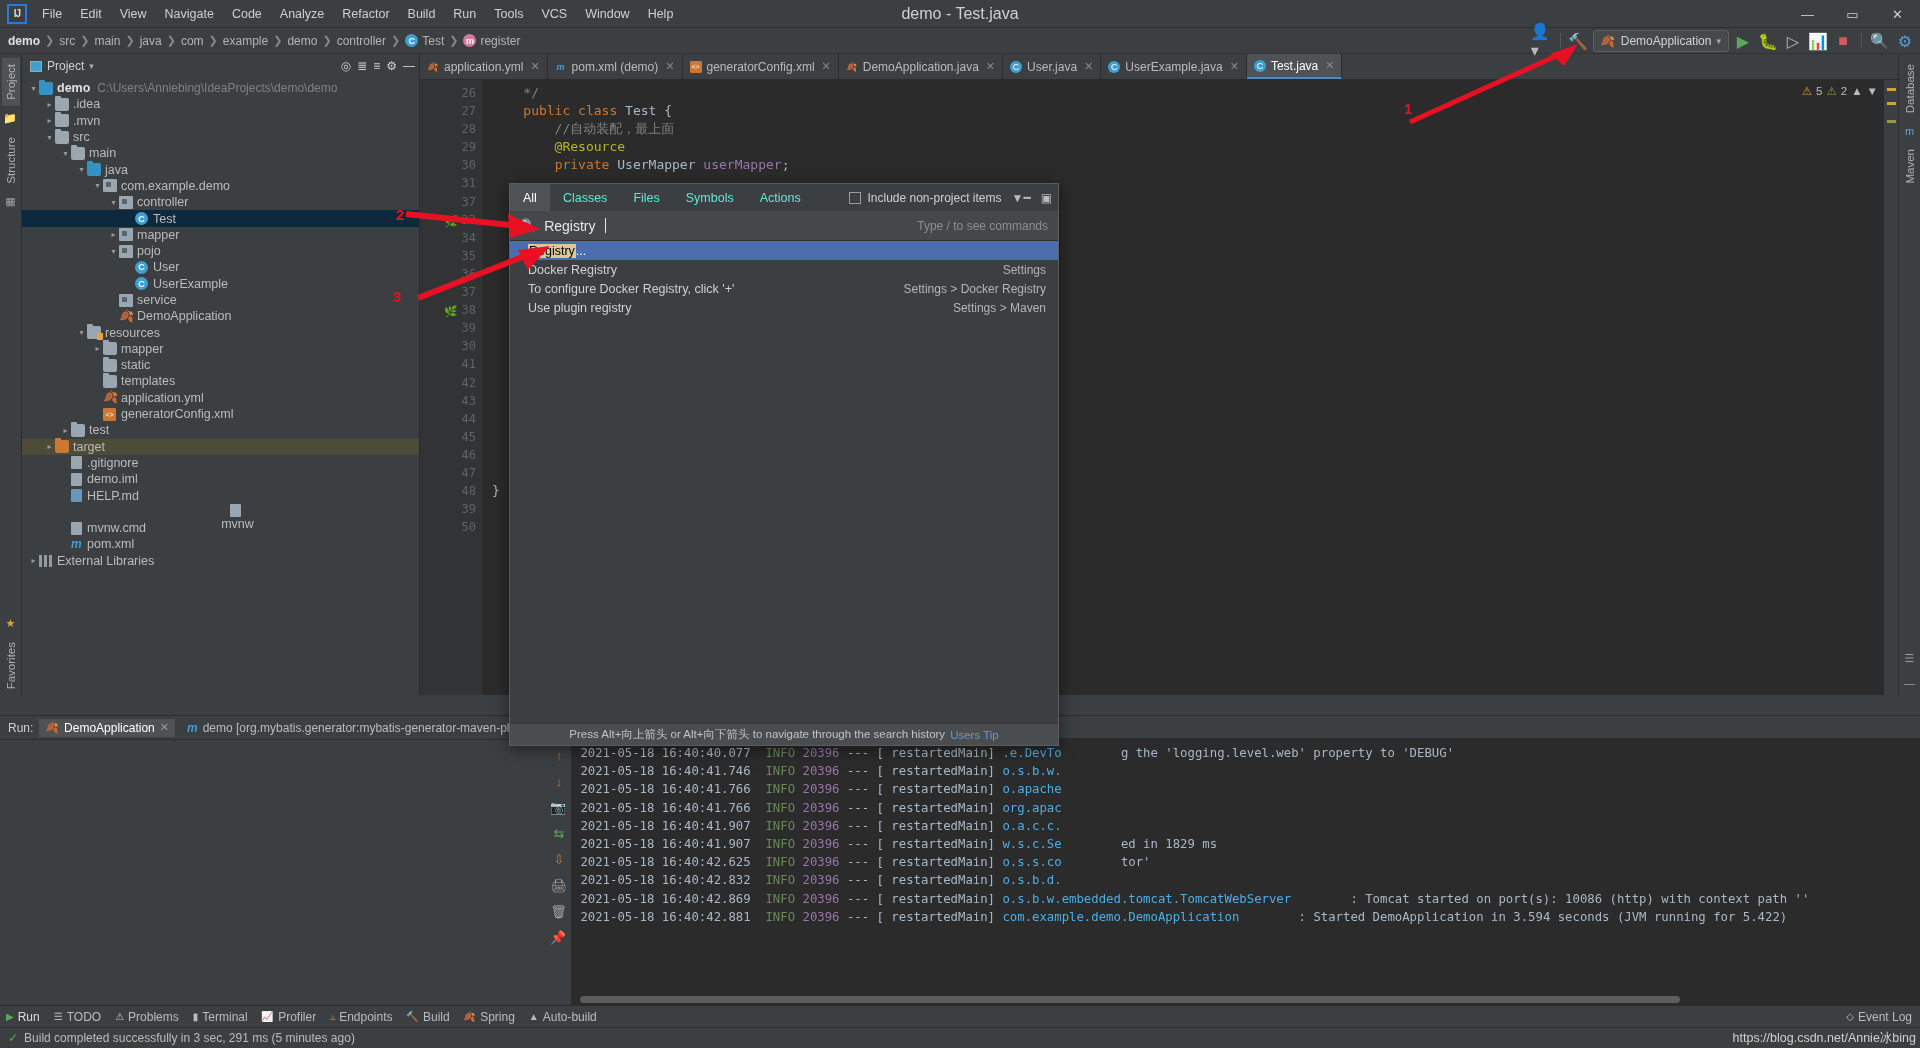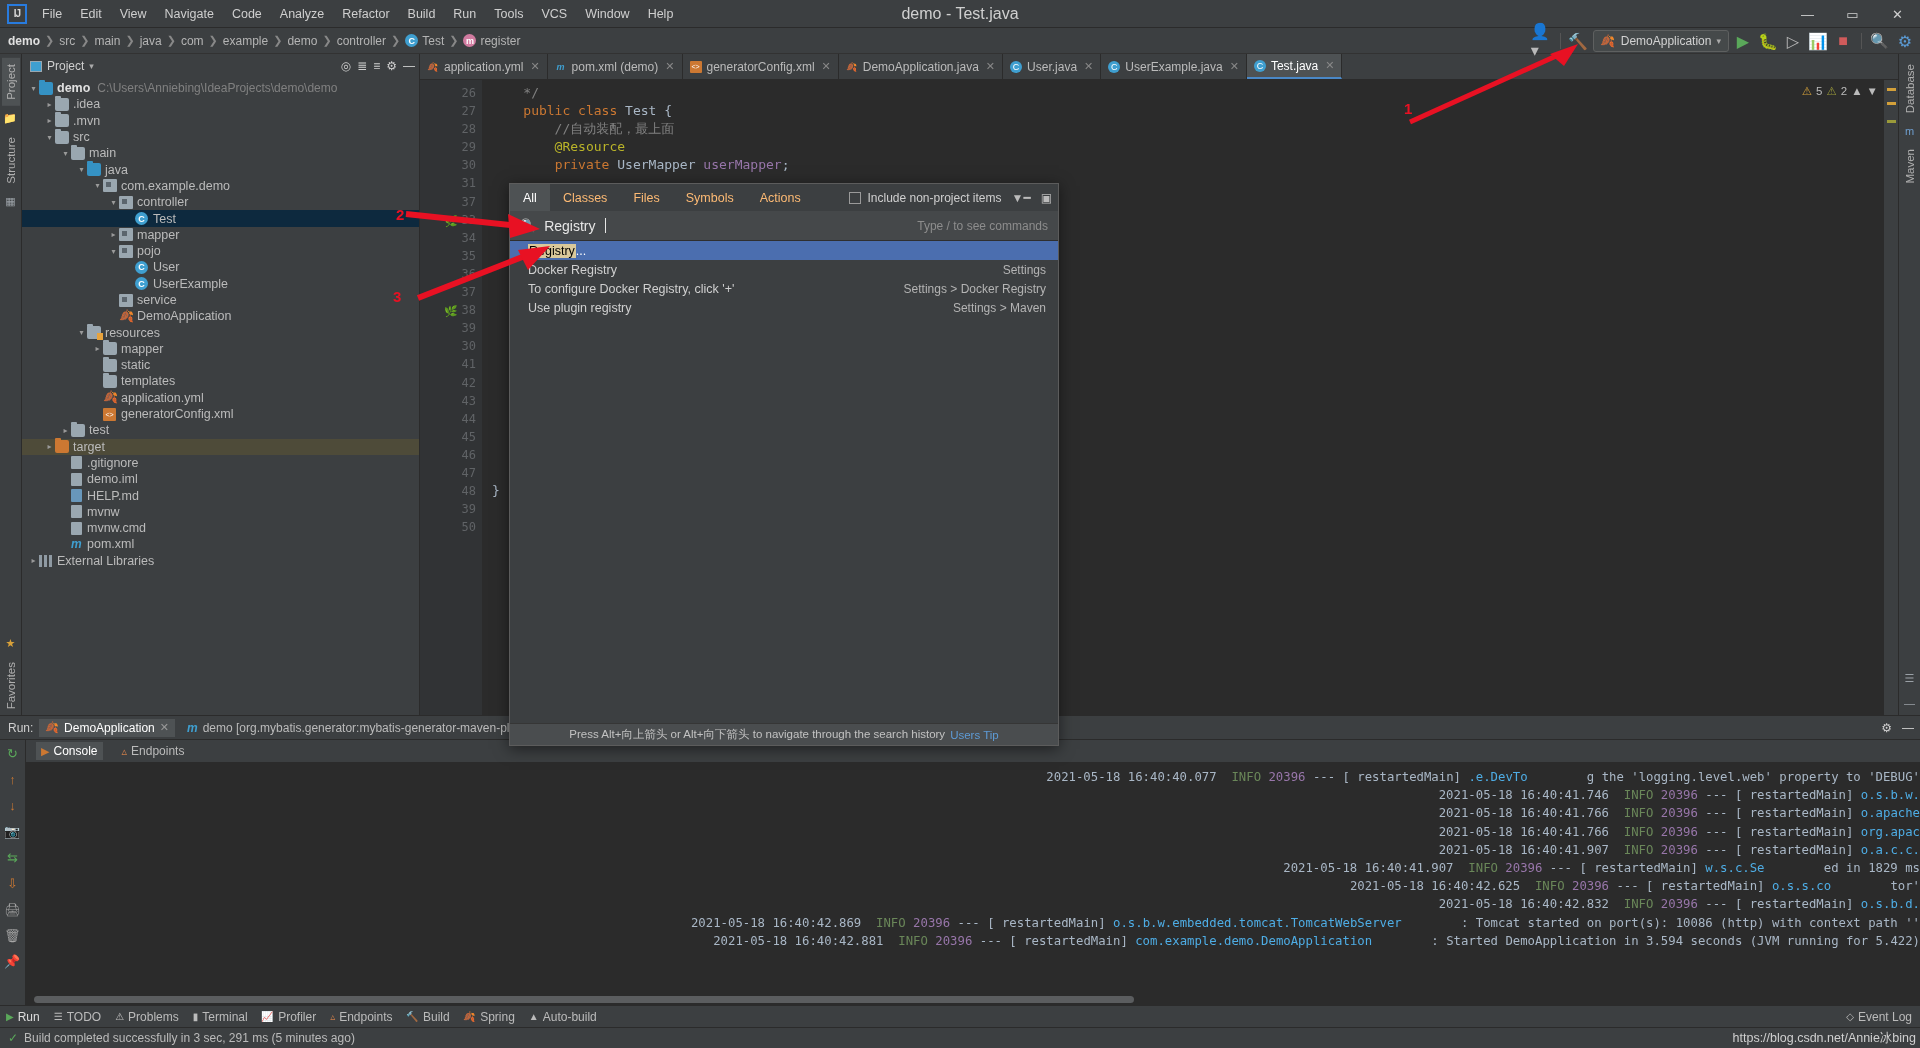--- a/index.html
+++ b/index.html
@@ -165,21 +165,21 @@
     display: flex; flex-direction: column; align-items: center; padding-top: 4px; flex:none;
   }
 
   
   .inspect-widget {
     position: absolute; right: 20px; top: 4px; display: flex; align-items: center;
     gap: 4px; font-size: 11.5px; color: #bbb; z-index: 5;
   }
 
   
-  .run-panel { height: 290px; background: #3c3f41; display: flex; flex-direction: column; flex:none; border-top:1px solid #2b2b2b;}
+  .run-panel { height: 290px; background: #3c3f41; display: flex; flex-direction: row; flex:none; border-top:1px solid #2b2b2b;margin-top:20px;}
   .run-head {
     height: 24px; display: flex; align-items: center; gap: 6px; padding-left: 8px;
     font-size: 12px; color: #cfcfcf; position: relative; border-bottom:1px solid #2b2b2b;
   }
   .run-tab {
     display: flex; align-items: center; gap: 5px; padding: 2px 6px; font-size: 12px; color: #bbb;
   }
   .run-tab.active { background: #4e5254; color: #fff; }
   .run-head-icons { position: absolute; right: 6px; display: flex; gap: 10px; align-items: center; }
   .run-body { flex: 1; display: flex; min-height: 0; }
@@ -187,21 +187,21 @@
   .ctab.active { background: #4e5254; color: #fff; }
   .console-side {
     width: 26px; background: #3c3f41; display: flex; flex-direction: column;
     align-items: center; gap: 11px; padding-top: 6px; flex:none; border-right:1px solid #2b2b2b;
   }
   .cside-ic { font-size: 13px; color: #a6a6a6; }
   .console {
     flex: 1; background: #2b2b2b; font-family: "DejaVu Sans Mono", monospace;
     font-size: 12.3px; padding: 6px 0 0 8px; overflow: hidden; position: relative; min-width:0;
   }
-  .logline { height: 18.2px; line-height: 18.2px; white-space: pre; color: #a9b7c6; text-align: right; }
+  .logline { height: 18.2px; line-height: 18.2px; white-space: pre; color: #a9b7c6; }
   .lg-date { color: #a9b7c6; }
   .lg-info { color: #6a8759; }
   .lg-pid { color: #9876aa; }
   .lg-thread { color: #a9b7c6; }
   .lg-msg { color: #a9b7c6; }
   .lg-cyan { color: #4eade5; }
   .hscroll {
     position: absolute; bottom: 2px; left: 8px; height: 7px; background: #5b5d5f; border-radius: 4px;
   }
 
@@ -220,21 +220,21 @@
   }
   .blog-url { position: absolute; right: 4px; color: #d0d0d0; font-size: 12.5px; }
 
   
   .se-popup {
     position: absolute; left: 509px; top: 183px; width: 550px; height: 563px;
     background: #3c3f41; border: 1px solid #5c5c5c; box-shadow: 0 3px 14px rgba(0,0,0,.5);
     display: flex; flex-direction: column; z-index: 40;
   }
   .se-tabs { height: 27px; display: flex; align-items: stretch; position: relative; background:#3c3f41;}
-  .se-tab { padding: 0 13px; display: flex; align-items: center; font-size: 12.5px; color: #fdba74; }
+  .se-tab { padding: 0 13px; display: flex; align-items: center; font-size: 12.5px; color: #5eead4; }
   .se-tab.active { background: #4e5254; color: #ffffff; }
   .se-tabs-right { position: absolute; right: 6px; top: 0; height: 27px; display: flex; align-items: center; gap: 10px; }
   .se-check { display: flex; align-items: center; gap: 6px; font-size: 12px; color: #cfcfcf; }
   .se-box { width: 12px; height: 12px; border: 1px solid #9a9a9a; background: #3c3f41; }
   .se-field {
     height: 30px; background: #45484a; display: flex; align-items: center; gap: 8px;
     padding: 0 10px; position: relative; border-bottom: 1px solid #2f2f2f;
   }
   .se-input { font-size: 14px; color: #e6e6e6; }
   .se-caret { display:inline-block; width:1px; height:15px; background:#e6e6e6; vertical-align:-2px; margin-left:1px;}
@@ -483,21 +483,21 @@
           <div class="trow" style="padding-left: 38px;">
             <span class="arrow"></span>
             <span class="file-icon"></span>
             <span>demo.iml</span>
           </div>
           <div class="trow" style="padding-left: 38px;">
             <span class="arrow"></span>
             <span class="file-icon md"></span>
             <span>HELP.md</span>
           </div>
-          <div class="trow" style="padding-left: 38px;">
+          <div class="trow" style="padding-left: 38px; flex-direction: column;">
             <span class="arrow"></span>
             <span class="file-icon"></span>
             <span>mvnw</span>
           </div>
           <div class="trow" style="padding-left: 38px;">
             <span class="arrow"></span>
             <span class="file-icon"></span>
             <span>mvnw.cmd</span>
           </div>
           <div class="trow" style="padding-left: 38px;">

